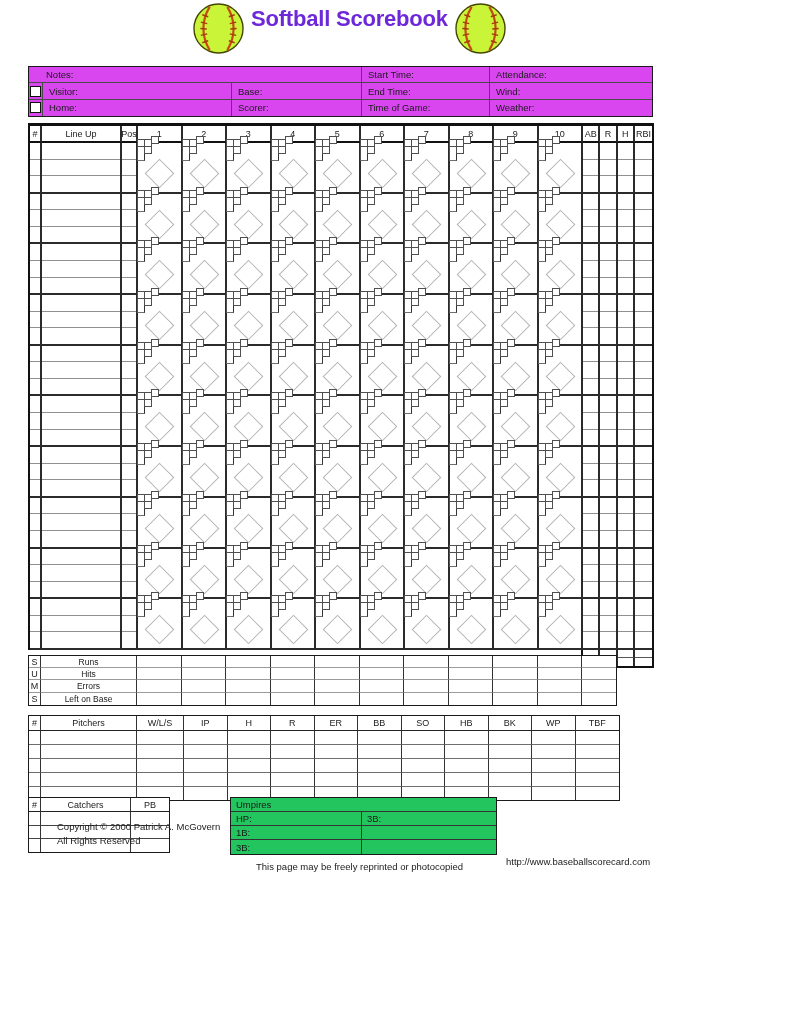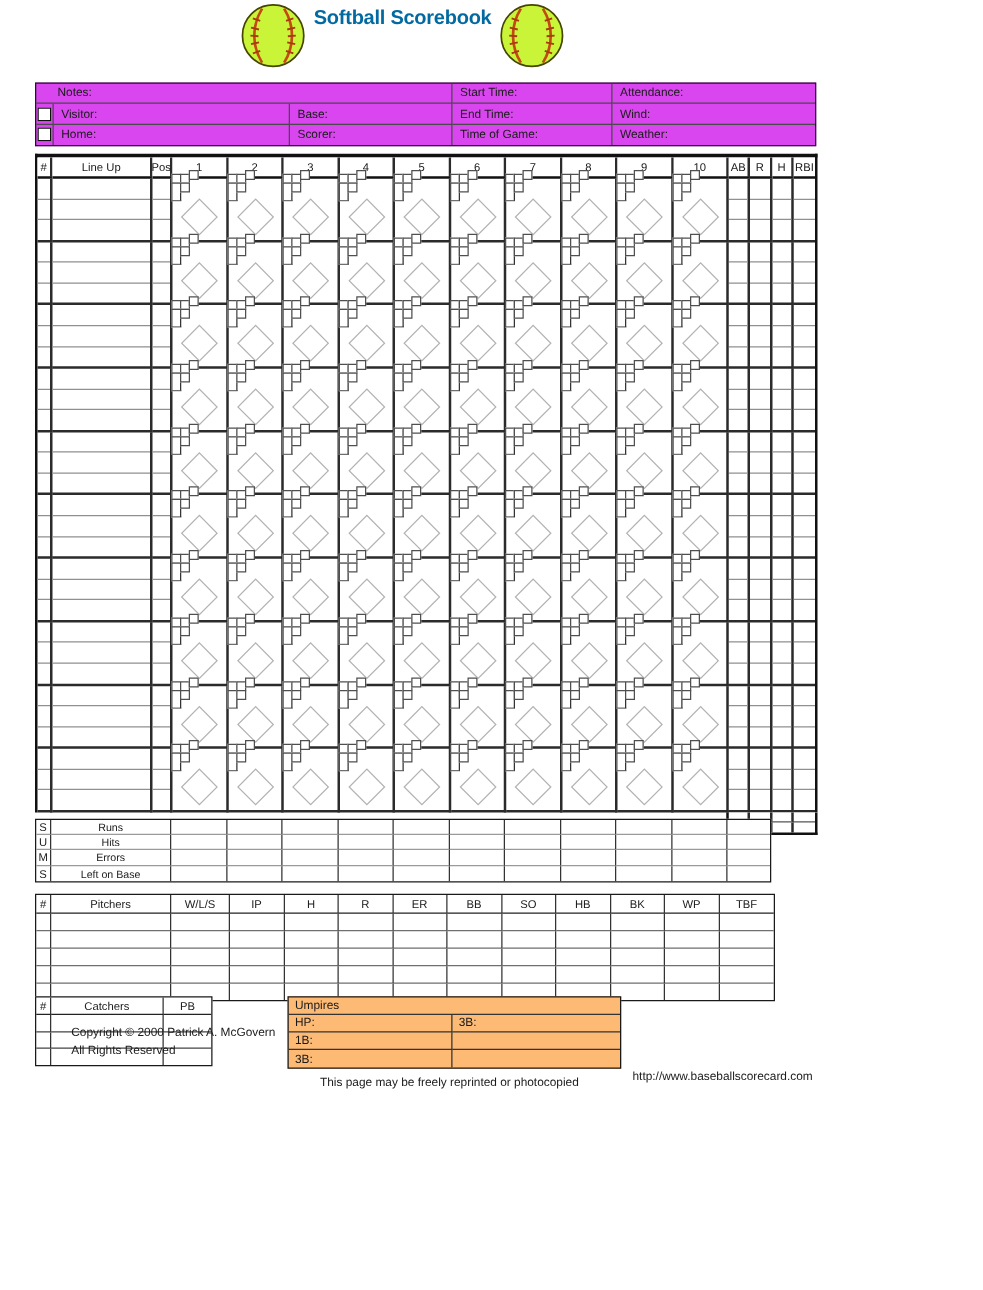--- a/index.html
+++ b/index.html
@@ -3,21 +3,21 @@
 <meta charset="utf-8">
 <title>Softball Scorebook</title>
 <style>
   html,body{margin:0;padding:0;background:#fff;}
   .page{position:relative;width:786px;height:1032px;background:#ffffff;overflow:hidden;
         font-family:"Liberation Sans",sans-serif;color:#1a1a1a;}
 
   
   .title-bar{position:absolute;left:192px;top:2px;display:flex;align-items:flex-start;gap:6px;}
   .ball{width:53px;height:53px;display:block;}
-  .page-title{font-size:16px;font-weight:700;letter-spacing:-0.2px;margin-top:4px;color:#0369a1;}
+  .page-title{font-size:22px;font-weight:700;letter-spacing:-0.2px;margin-top:4px;color:#6d28d9;}
 
   
   .info-table{position:absolute;left:28px;top:66px;display:grid;
       grid-template-columns:14px 189px 130px 128px 162px;grid-auto-rows:16.4px;
       border:1.5px solid #1a1a1a;background:#d946ef;}
   .ic{border-right:1px solid #4a4a4a;border-bottom:1px solid #4a4a4a;
       font-size:9.5px;display:flex;align-items:center;padding-left:6px;overflow:hidden;}
   .ic.lc{border-right:none;} .ic.lr{border-bottom:none;}
   .ic.notes{grid-column:1 / span 3;padding-left:17px;}
   .ckc{justify-content:center;padding-left:0;}
@@ -67,21 +67,21 @@
   .catchers{position:absolute;left:28px;top:797px;display:grid;
       grid-template-columns:12px 90px 38px;border:1.5px solid #1a1a1a;background:#fff;}
   .ch{height:13px;display:flex;align-items:center;justify-content:center;font-size:9px;
       border-right:1px solid #333;border-bottom:1.5px solid #222;}
   .cd{height:12.6px;border-right:1px solid #333;border-bottom:1px solid #444;}
   .catchers .lc{border-right:none;} .catchers .lr{border-bottom:none;}
 
   
   .umpires{position:absolute;left:230px;top:797px;display:grid;
       grid-template-columns:131px 134px;grid-auto-rows:14px;
-      border:1.5px solid #1a1a1a;background:#fdba74;}
+      border:1.5px solid #1a1a1a;background:#22c55e;}
   .uh{grid-column:1 / span 2;display:flex;align-items:center;padding-left:5px;font-size:9.5px;
       border-bottom:1px solid #333;}
   .uc{display:flex;align-items:center;padding-left:5px;font-size:9.5px;border-bottom:1px solid #333;}
   .uc.left{border-right:1px solid #333;}
   .umpires .lr{border-bottom:none;}
 
   
   .copy{position:absolute;left:57px;top:820px;font-size:9.5px;line-height:14px;}
   .note{position:absolute;left:256px;top:861px;font-size:9.5px;}
   .url{position:absolute;left:506px;top:856px;font-size:9.5px;}

